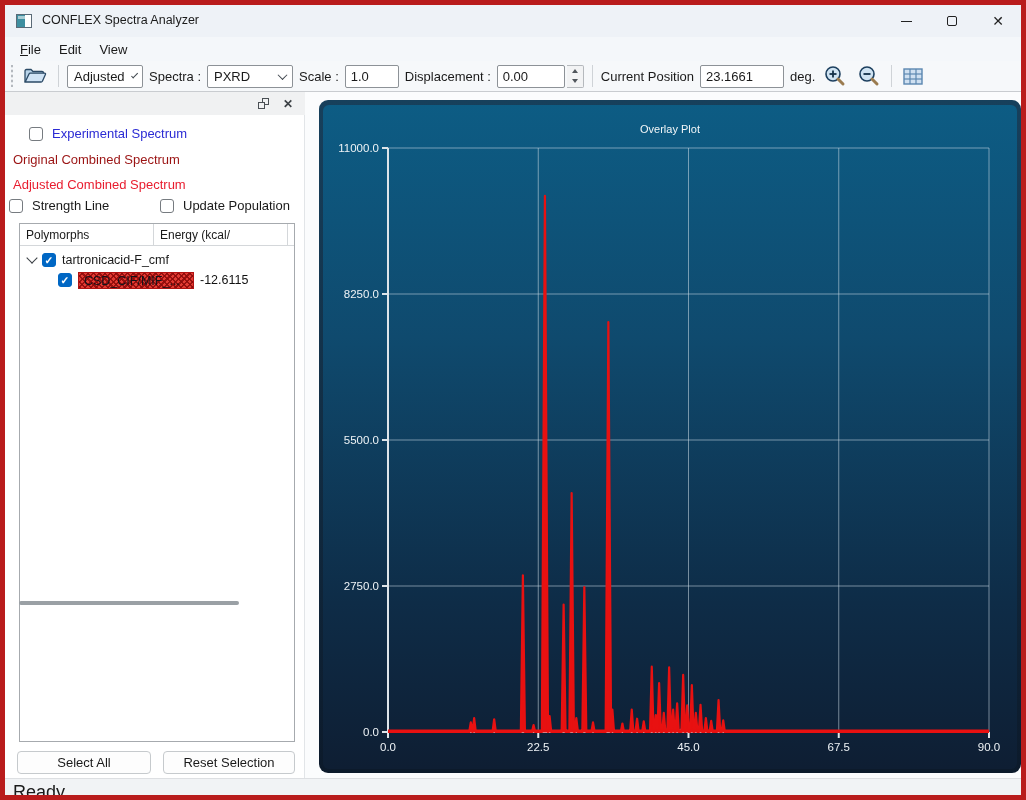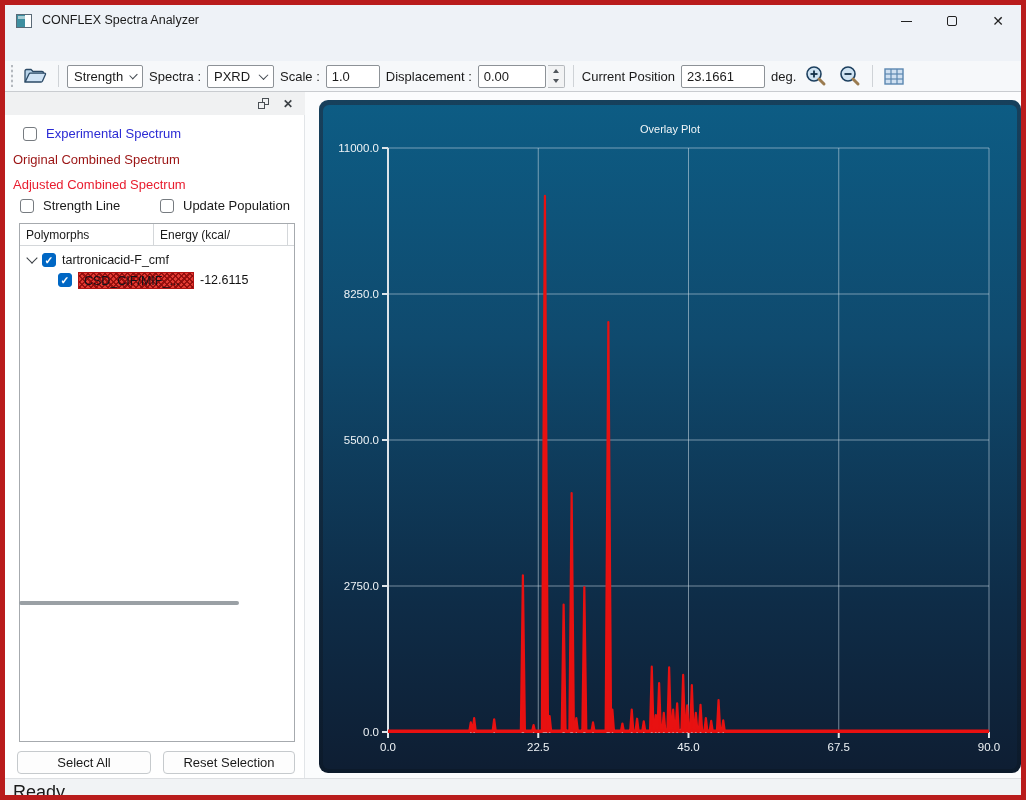--- a/index.html
+++ b/index.html
@@ -115,38 +115,43 @@
         </div>
       <div class="win-btn">
           <span class="glyph-max"></span>
         </div>
       <div class="win-btn">
           <span class="glyph-close">✕</span>
         </div>
     </div>
   </div>
 
+  <div class="menubar">
+    <div class="menu-item alt-key">File</div>
+    <div class="menu-item">Edit</div>
+    <div class="menu-item">View</div>
+  </div>
 
   <div class="toolbar">
     <div class="grip"></div>
     <div class="tb-btn">
       <svg class="icon-svg" width="24" height="20" viewBox="0 0 24 20">
         <path d="M2 16 L2 5 Q2 3.5 3.5 3.5 L8 3.5 L10 5.5 L19 5.5 Q20.5 5.5 20.5 7 L20.5 9" fill="#b8d4ea" stroke="#2b4a66" stroke-width="1.3"></path>
         <path d="M2.2 16 L6 8 Q6.4 7.2 7.3 7.2 L21.5 7.2 Q23 7.2 22.4 8.6 L19.4 15.2 Q19 16 18.1 16 Z" fill="#cfe3f5" stroke="#2b4a66" stroke-width="1.3"></path>
       </svg>
     </div>
     <div class="tb-sep"></div>
 
     <div class="combo" style="width:76px">
-      <span>Strength</span>
+      <span>Adjusted</span>
       <span class="chev"></span>
     </div>
 
     <span class="tb-label">Spectra :</span>
-    <div class="combo" style="width:67px">
+    <div class="combo" style="width:86px">
       <span>PXRD</span>
       <span class="chev"></span>
     </div>
 
     <span class="tb-label">Scale :</span>
     <div class="tb-input" style="width:54px">
       <span>1.0</span>
     </div>
 
     <span class="tb-label">Displacement :</span>
@@ -201,31 +206,31 @@
 
   <div class="sidebar">
     <div class="dock-header">
       <span class="float-icon">
           <span class="sq1"></span>
           <span class="sq2"></span>
         </span>
       <span class="dock-close">✕</span>
     </div>
 
-    <div class="legend-row" style="left:18px; top:34px;">
+    <div class="legend-row" style="left:24px; top:34px;">
       <span class="checkbox"></span>
       <span class="legend-label" style="color:#2b2bd4">Experimental Spectrum</span>
     </div>
     <div class="legend-row" style="left:8px; top:60px;text-align:right;">
       <span class="legend-label" style="color:#9b1414">Original Combined Spectrum</span>
     </div>
     <div class="legend-row" style="left:8px; top:85px;">
       <span class="legend-label" style="color:#e81c2e">Adjusted Combined Spectrum</span>
     </div>
-    <div class="legend-row" style="left:15px; top:106px;">
+    <div class="legend-row" style="left:4px; top:106px;">
       <span class="checkbox"></span>
       <span class="legend-label">Strength Line</span>
     </div>
     <div class="legend-row" style="left:155px; top:106px;">
       <span class="checkbox"></span>
       <span class="legend-label">Update Population</span>
     </div>
 
     <div class="tree">
       <div class="tree-header">

